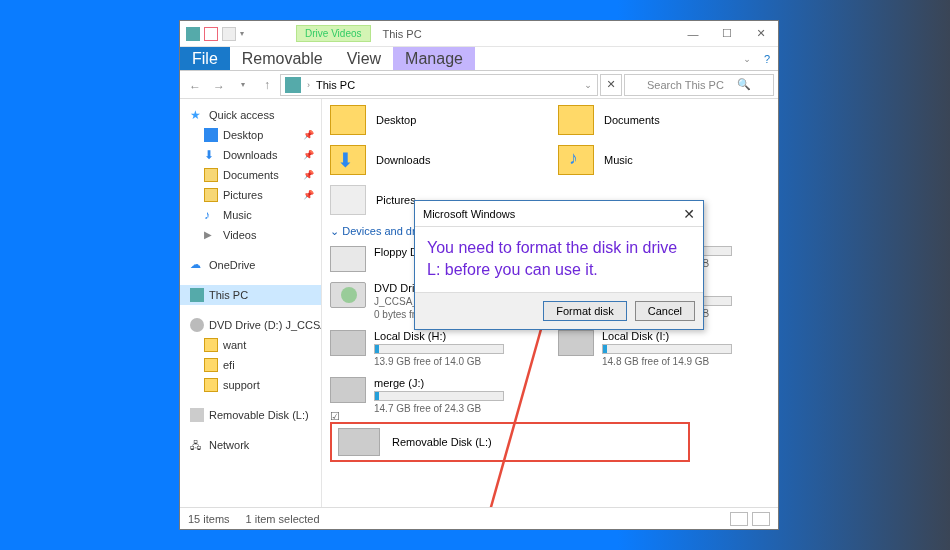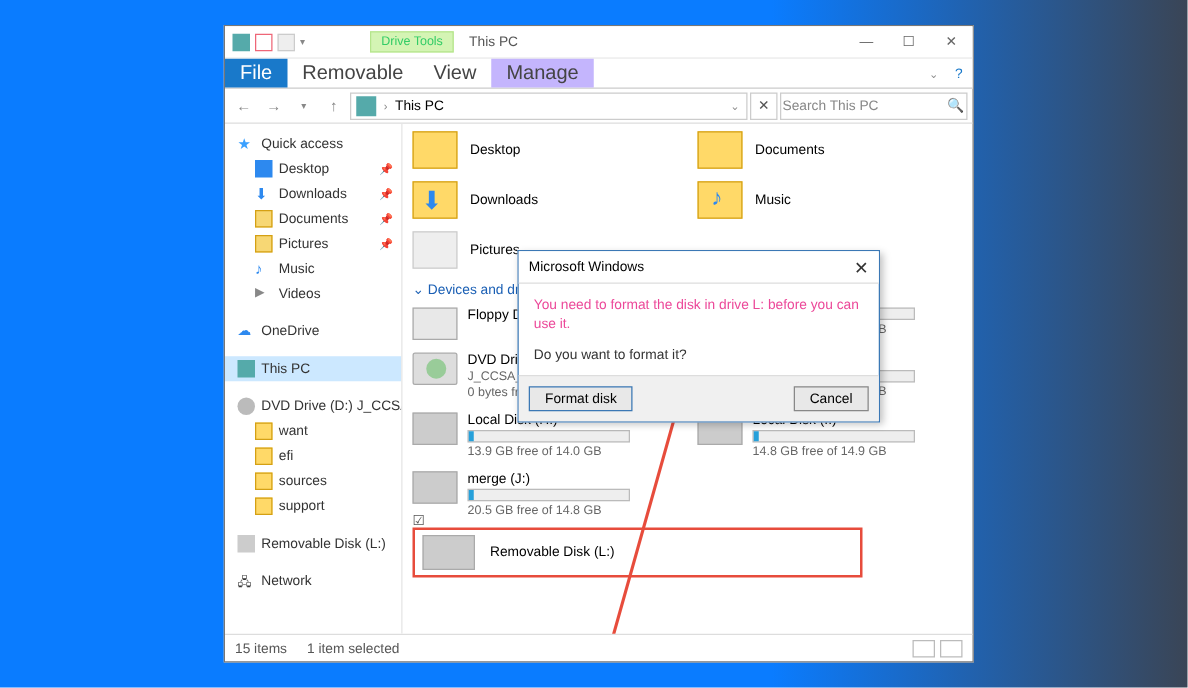--- a/index.html
+++ b/index.html
@@ -30,21 +30,21 @@
 
 
 .navbar { height: 28px; display: flex; align-items: center; gap: 2px; padding: 2px 4px; border-bottom: 1px solid #ddd; }
 .navbtn { width: 22px; height: 22px; display: flex; align-items: center; justify-content: center; color: #888; font-size: 12px; }
 .addrbar { flex: 1; height: 22px; border: 1px solid #ccc; display: flex; align-items: center; background:#fff; }
 .addrbar .pc-ico { width:16px;height:16px;margin:0 4px; background:#5aa; }
 .addrbar .crumb { font-size: 11px; padding: 0 4px; }
 .addrbar .caret { font-size:9px; color:#888; padding:0 2px;}
 .addrbar .dd { margin-left:auto; width:18px; text-align:center; color:#888; font-size:9px; }
 .refresh { width:22px;height:22px;border:1px solid #ccc;display:flex;align-items:center;justify-content:center;font-size:11px;color:#555;}
-.searchbox { width: 150px; height: 22px; border: 1px solid #ccc; display:flex; align-items:center; padding:0 1px; color:#888; font-size:11px; }
+.searchbox { width: 150px; height: 22px; border: 1px solid #ccc; display:flex; align-items:center; padding:0 22px; color:#888; font-size:11px; }
 .searchbox .mag { margin-left:auto; }
 
 
 .body { flex: 1; display: flex; overflow: hidden; }
 .sidebar { width: 142px; border-right: 1px solid #e5e5e5; padding: 6px 0; overflow: hidden; font-size: 11px; }
 .sidebar .item { display: flex; align-items: center; height: 20px; padding-left: 10px; gap: 5px; color: #333; }
 .sidebar .item.sub { padding-left: 24px; }
 .sidebar .item .pin { margin-left:auto; margin-right:6px; color:#999; font-size:9px; }
 .sidebar .item.sel { background: #cce8ff; }
 .sidebar .hdr { color:#333; }
@@ -96,39 +96,39 @@
 
 .status { height: 22px; border-top: 1px solid #ddd; display:flex; align-items:center; padding:0 8px; font-size:11px; color:#555; gap:16px;}
 .status .view{margin-left:auto;display:flex;gap:4px;}
 .status .view div{width:18px;height:14px;border:1px solid #bbb;}
 
 
 .dialog{ position:absolute; left:414px; top:200px; width:290px; background:#fff; border:1px solid #3b78b5; box-shadow: 2px 2px 6px rgba(0,0,0,.25); z-index:10; }
 .dialog .dtitle{height:26px;display:flex;align-items:center;padding:0 8px;font-size:11px;border-bottom:1px solid #ddd;background:#fff;}
 .dialog .dtitle .x{margin-left:auto;font-size:14px;color:#333;cursor:pointer;}
 .dialog .dbody{padding:10px 12px;}
-.dialog .dmain{color:#ec4899;font-size:11px;line-height:1.4;}
+.dialog .dmain{color:#6d28d9;font-size:16px;line-height:1.4;}
 .dialog .dsub{font-size:11px;margin-top:10px;color:#333;}
-.dialog .dbtns{background:#f0f0f0;padding:8px;display:flex;justify-content:space-between;gap:8px;border-top:1px solid #ddd;}
+.dialog .dbtns{background:#f0f0f0;padding:8px;display:flex;justify-content:flex-end;gap:8px;border-top:1px solid #ddd;}
 .dialog .dbtns button{font-size:11px;padding:3px 12px;border:1px solid #888;background:#e8e8e8;}
 .dialog .dbtns button.primary{border:1px solid #3b78b5;}
 </style>
 </head>
 <body>
 
 <div class="window">
 
   <div class="titlebar">
     <div class="qat">
       <span class="ico" style="background:#5aa;"></span>
       <span class="ico" style="border:1px solid #e67;"></span>
       <span class="ico" style="background:#eee;border:1px solid #ccc;"></span>
       <span style="font-size:8px;color:#888;">▾</span>
     </div>
-    <div class="tabtool">Drive Tools</div>
+    <div class="tabtool">Drive Videos</div>
     <div class="title">This PC</div>
     <div class="win-controls">
       <div>—</div>
       <div>☐</div>
       <div class="close">✕</div>
     </div>
   </div>
 
   <div class="ribbon">
     <div class="tab file">File</div>
@@ -210,24 +210,20 @@
       <div class="item sub">
           <span class="ic fld"></span>
           <span>want</span>
         </div>
       <div class="item sub">
           <span class="ic fld"></span>
           <span>efi</span>
         </div>
       <div class="item sub">
           <span class="ic fld"></span>
-          <span>sources</span>
-        </div>
-      <div class="item sub">
-          <span class="ic fld"></span>
           <span>support</span>
         </div>
       <div class="gap"></div>
       <div class="item hdr">
           <span class="ic rem"></span>
           <span>Removable Disk (L:)</span>
         </div>
       <div class="gap"></div>
       <div class="item hdr">
           <span class="ic net"></span>
@@ -319,21 +315,21 @@
               <span class="free">14.8 GB free of 14.9 GB</span>
             </div>
         </div>
         <div class="drive">
           <div class="dico"></div>
           <div class="dinfo">
               <span class="dname">merge (J:)</span>
               <div class="bar">
                 <div class="fill" style="width:3%"></div>
               </div>
-              <span class="free">20.5 GB free of 14.8 GB</span>
+              <span class="free">14.7 GB free of 24.3 GB</span>
             </div>
         </div>
       </div>
 
       <div class="removable-box">
         <span class="chk">☑</span>
         <div class="dico"></div>
         <span>Removable Disk (L:)</span>
       </div>
 
@@ -358,19 +354,18 @@
   </div>
 </div>
 
 <div class="dialog">
   <div class="dtitle">
     <span>Microsoft Windows</span>
     <span class="x">✕</span>
   </div>
   <div class="dbody">
     <div class="dmain">You need to format the disk in drive L: before you can use it.</div>
-    <div class="dsub">Do you want to format it?</div>
   </div>
   <div class="dbtns">
     <button class="primary">Format disk</button>
     <button>Cancel</button>
   </div>
 </div>
 
 </body></html>

